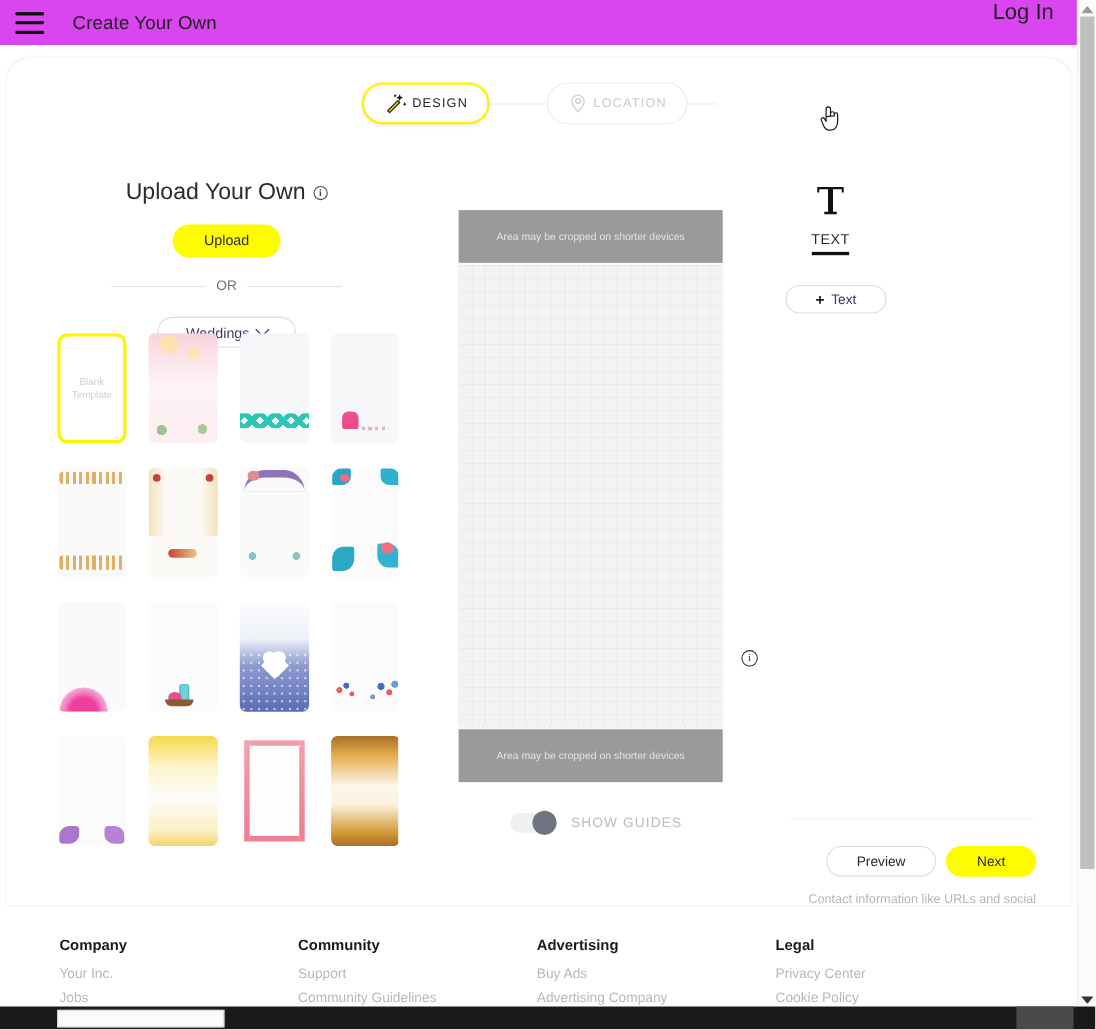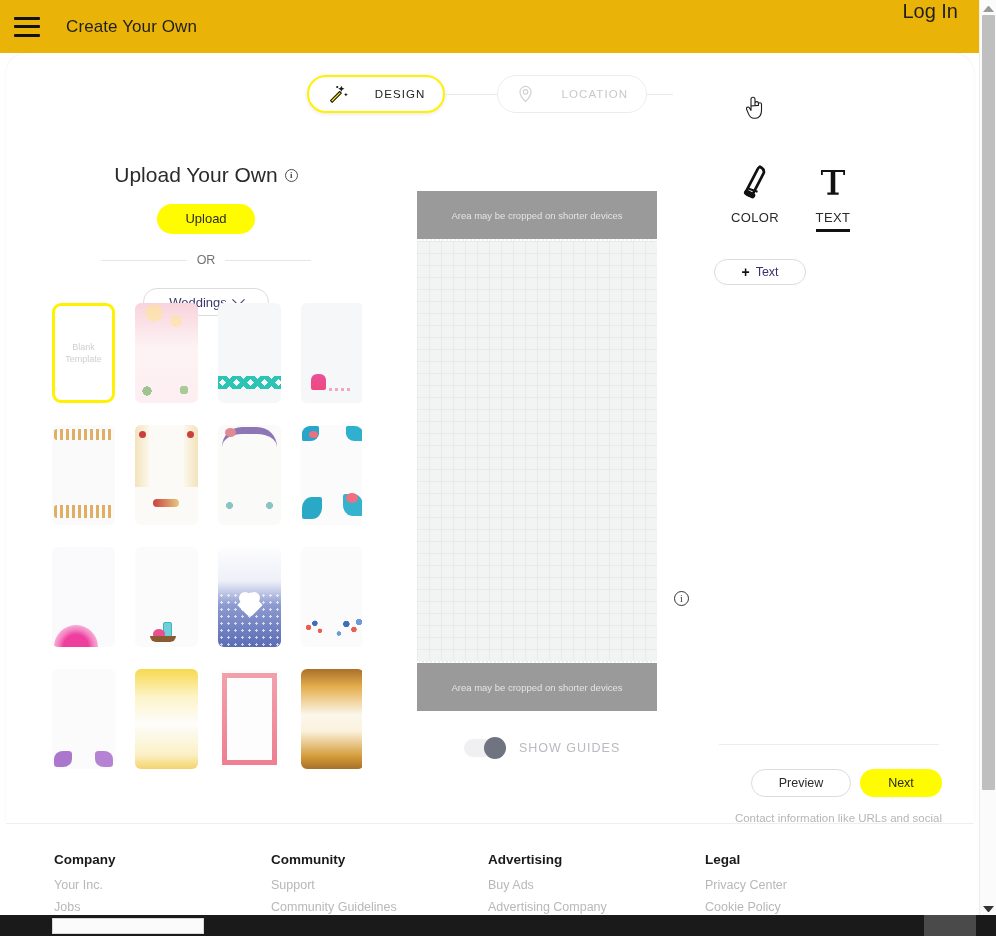--- a/index.html
+++ b/index.html
@@ -6,41 +6,41 @@
   html, body {
     width: 996px; height: 936px;
     overflow: hidden;
     font-family: "Liberation Sans", sans-serif;
     background: #ffffff;
   }
   #root { position: relative; width: 996px; height: 936px; overflow: hidden; background:#fff; }
 
   
   .topbar {
-    position: absolute; left: 0; top: 0; width: 980px; height: 53px;
-    background: #eab308; display: flex; align-items: center; z-index: 40;
+    position: absolute; left: 0; top: 0; width: 980px; height: 41px;
+    background: #d946ef; display: flex; align-items: center; z-index: 40;
   }
   .hamburger { margin-left: 14px; width: 26px; height: 20px; display:flex; flex-direction:column; justify-content:space-between; cursor:pointer; }
   .hamburger span { display:block; height:3px; background:#121212; border-radius:1px; }
   .brand { margin-left: 26px; font-size: 17px; color: #1f1f1f; letter-spacing:.1px; }
   .login { position:absolute; right: 22px; top:0; font-size: 20px; color: #1f1f1f; cursor:pointer; }
 
   
   .card {
     position: absolute; left: 6px; top: 53px; width: 968px; height: 770px;
     background: #fff; border-radius: 22px 22px 0 0;
     box-shadow: 0 -1px 3px rgba(0,0,0,.06);
     z-index: 20; overflow: hidden;
   }
 
   
   .stepper { position:absolute; left:0; top:10px; width:968px; height:62px; display:flex; align-items:center; justify-content:center; }
   .step-line { height:1px; background:#e9e9e9; flex: 0 0 auto; }
   .step {
-    display:flex; align-items:center; justify-content:center; gap:26px;
+    display:flex; align-items:center; justify-content:center; gap:4px;
     height:38px; border-radius:19px; border:1px solid #ececec; background:#fff;
     padding: 0 18px; cursor:pointer; white-space:nowrap;
   }
   .step .lbl { font-size: 11.5px; letter-spacing: 1.1px; color:#c9c9c9; }
   .step.active { border:2px solid #FFF200; box-shadow: 0 1px 4px rgba(0,0,0,.10); }
   .step.active .lbl { color:#222; }
   .step svg { display:block; }
 
   
   .body3 { position:absolute; left:0; top:78px; width:968px; height:692px; }
@@ -293,28 +293,20 @@
         <div class="guides-row">
           <div class="toggle">
               <div class="knob"></div>
             </div>
           <div class="guides-lbl">SHOW GUIDES</div>
         </div>
       </div>
 
       <div class="rightcol">
         <div class="tools">
-          <div class="tool">
-            <svg width="34" height="38" viewBox="0 0 24 26">
-              <path d="M15.5 2.2 C17.4 3.2 18.6 5 18.2 6.6 L10.4 21.6 C9.9 22.6 8.5 23 7.2 22.3 C5.9 21.6 5.4 20.3 5.9 19.3 L13.7 4.3 C14.1 3 15.5 2.2 15.5 2.2 Z" fill="none" stroke="#111" stroke-width="1.9" stroke-linejoin="round"></path>
-              <path d="M7.6 17.8 L13.8 19.9" stroke="#111" stroke-width="1.5"></path>
-              <path d="M6.2 20.4 L10.2 22.5" stroke="#111" stroke-width="4" stroke-linecap="round"></path>
-            </svg>
-            <span class="tl">COLOR</span>
-          </div>
           <div class="tool active">
             <svg width="34" height="38" viewBox="0 0 24 26">
               <path d="M3.5 4.5 H20.5 V8 H19.2 V6 H13.6 V20.4 H16 V22 H8 V20.4 H10.4 V6 H4.8 V8 H3.5 Z" fill="#111"></path>
             </svg>
             <span class="tl">TEXT</span>
           </div>
         </div>
 
         <button class="add-text">
           <span class="plus">+</span>

